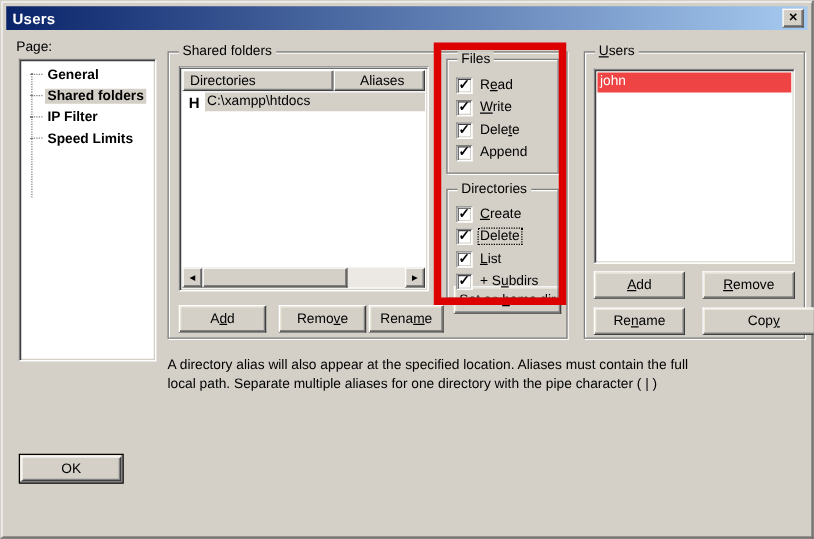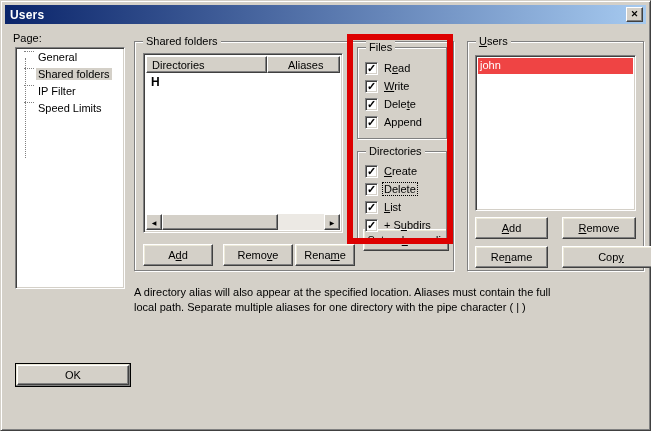--- a/index.html
+++ b/index.html
@@ -54,21 +54,21 @@
   .btn-default .btn-inner {
     width:100%; height:100%;
     border:1px solid; border-color:#ffffff #404040 #404040 #ffffff;
     box-shadow: inset -1px -1px 0 #808080;
     display:flex; align-items:center; justify-content:center;
   }
 
   
   .treebox { position:absolute; left:14px; top:46px; width:110px; height:242px; padding:3px 2px; }
   .tree-trunk { position:absolute; left:9px; top:10px; height:100px; border-left:1px dotted #808080; }
-  .tree-item { position:relative; height:17px; display:flex; align-items:flex-start; padding-left:6px; }
+  .tree-item { position:relative; height:17px; display:flex; align-items:center; padding-left:6px;font-weight:bold; }
   .tree-conn { width:10px; height:1px; border-top:1px dotted #808080; margin-right:2px; flex:none; }
   .tree-label { padding:0 2px; white-space:nowrap; }
   .tree-item.selected .tree-label { background:#d4d0c8; }
 
   
   .listview { position:absolute; left:142px; top:52px; width:200px; height:180px; padding:2px; display:flex; flex-direction:column; }
   .lv-header { display:flex; height:17px; flex:none; }
   .hcell {
     background:#d4d0c8; padding:1px 5px;
     border:1px solid; border-color:#ffffff #404040 #404040 #ffffff;
@@ -161,20 +161,21 @@
       <div class="hcell hcell-dirs">
         <span>Directories</span>
       </div>
       <div class="hcell hcell-alias">
         <span>Aliases</span>
       </div>
     </div>
     <div class="lv-body">
       <div class="lv-row">
         <span class="home-marker">H</span>
+        <span class="dir-text">C:\xampp\htdocs</span>
       </div>
     </div>
     <div class="hscroll">
       <div class="sb-btn">
         <span>◀</span>
       </div>
       <div class="sb-thumb"></div>
       <div class="sb-track"></div>
       <div class="sb-btn">
         <span>▶</span>
@@ -253,19 +254,19 @@
   </div>
   <div class="btn" style="left:474px; top:245px; width:73px; height:22px;">
     <span>Re<u>n</u>ame</span>
   </div>
   <div class="btn" style="left:561px; top:245px; width:98px; height:22px;">
     <span>Cop<u>y</u></span>
   </div>
 
   <p class="help-text" style="top:284px;">A directory alias will also appear at the specified location. Aliases must contain the full local path. Separate multiple aliases for one directory with the pipe character ( | )</p>
 
-  <div class="btn btn-default" style="left:14px; top:362px; width:116px; height:24px;">
+  <div class="btn btn-default" style="left:14px; top:362px; width:84px; height:24px;">
     <span class="btn-inner">
         <span>OK</span>
       </span>
   </div>
 
 </div>
 
 </body></html>

